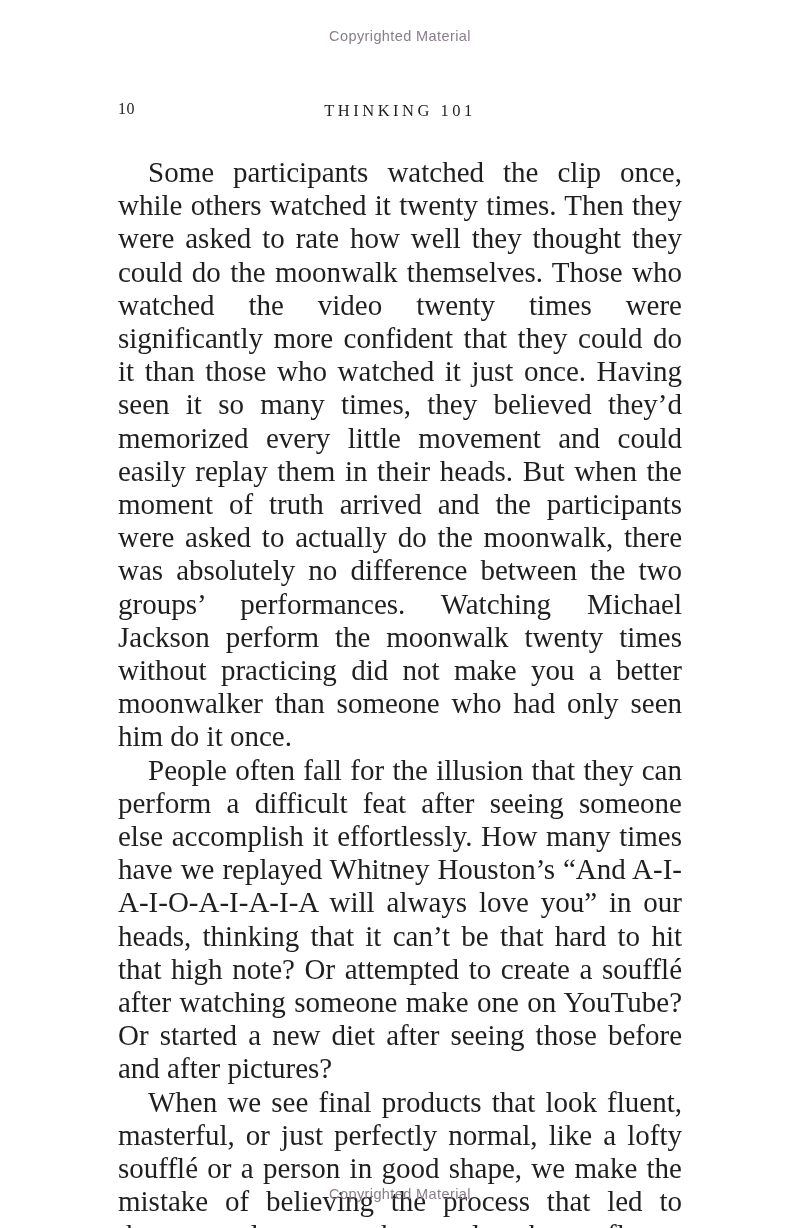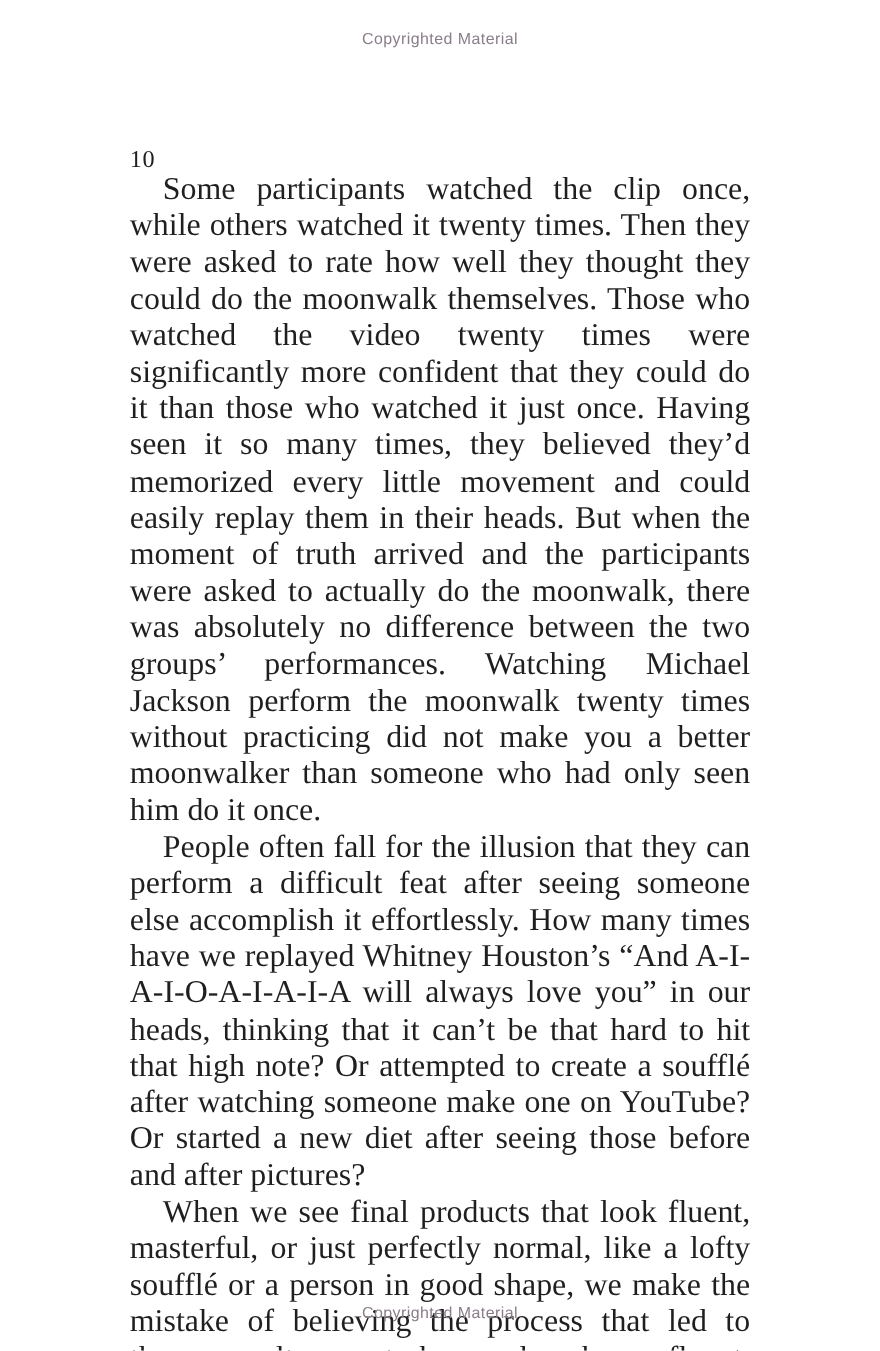--- a/index.html
+++ b/index.html
@@ -32,23 +32,22 @@
     top: 100px;
     left: 118px;
     right: 118px;
     height: 24px;
     color: #1f1f1f;
   }
   .page-number {
     position: absolute;
     left: 0;
     top: 0;
-    font-size: 22px;
+    font-size: 16px;
     letter-spacing: 0.5px;
-    margin-top: 32px;
   }
   .running-title {
     position: absolute;
     left: 0;
     right: 0;
     top: 1px;
     text-align: center;
     font-size: 16.5px;
     letter-spacing: 3.5px;
   }
@@ -73,20 +72,21 @@
 </style>
 </head>
 <body>
 
 <div class="page">
 
   <div class="copyright top">Copyrighted Material</div>
 
   <div class="page-header">
     <span class="page-number">10</span>
+    <span class="running-title">THINKING 101</span>
   </div>
 
   <div class="body-text">
     <p>Some participants watched the clip once, while others watched it twenty times. Then they were asked to rate how well they thought they could do the moonwalk themselves. Those who watched the video twenty times were significantly more confident that they could do it than those who watched it just once. Having seen it so many times, they believed they’d memorized every little movement and could easily replay them in their heads. But when the moment of truth arrived and the participants were asked to actually do the moonwalk, there was absolutely no difference between the two groups’ performances. Watching Michael Jackson perform the moonwalk twenty times without practicing did not make you a better moonwalker than someone who had only seen him do it once.</p>
     <p>People often fall for the illusion that they can perform a difficult feat after seeing someone else accomplish it effortlessly. How many times have we replayed Whitney Houston’s “And A-I-A-I-O-A-I-A-I-A will always love you” in our heads, thinking that it can’t be that hard to hit that high note? Or attempted to create a soufflé after watching someone make one on YouTube? Or started a new diet after seeing those before and after pictures?</p>
     <p class="continues">When we see final products that look fluent, masterful, or just perfectly normal, like a lofty soufflé or a person in good shape, we make the mistake of believing the process that led to those results must have also been fluent, smooth, and easy. When you read a book that’s easy to understand, you may feel like that book must have also been easy to</p>
   </div>
 
   <div class="copyright bottom">Copyrighted Material</div>
 

